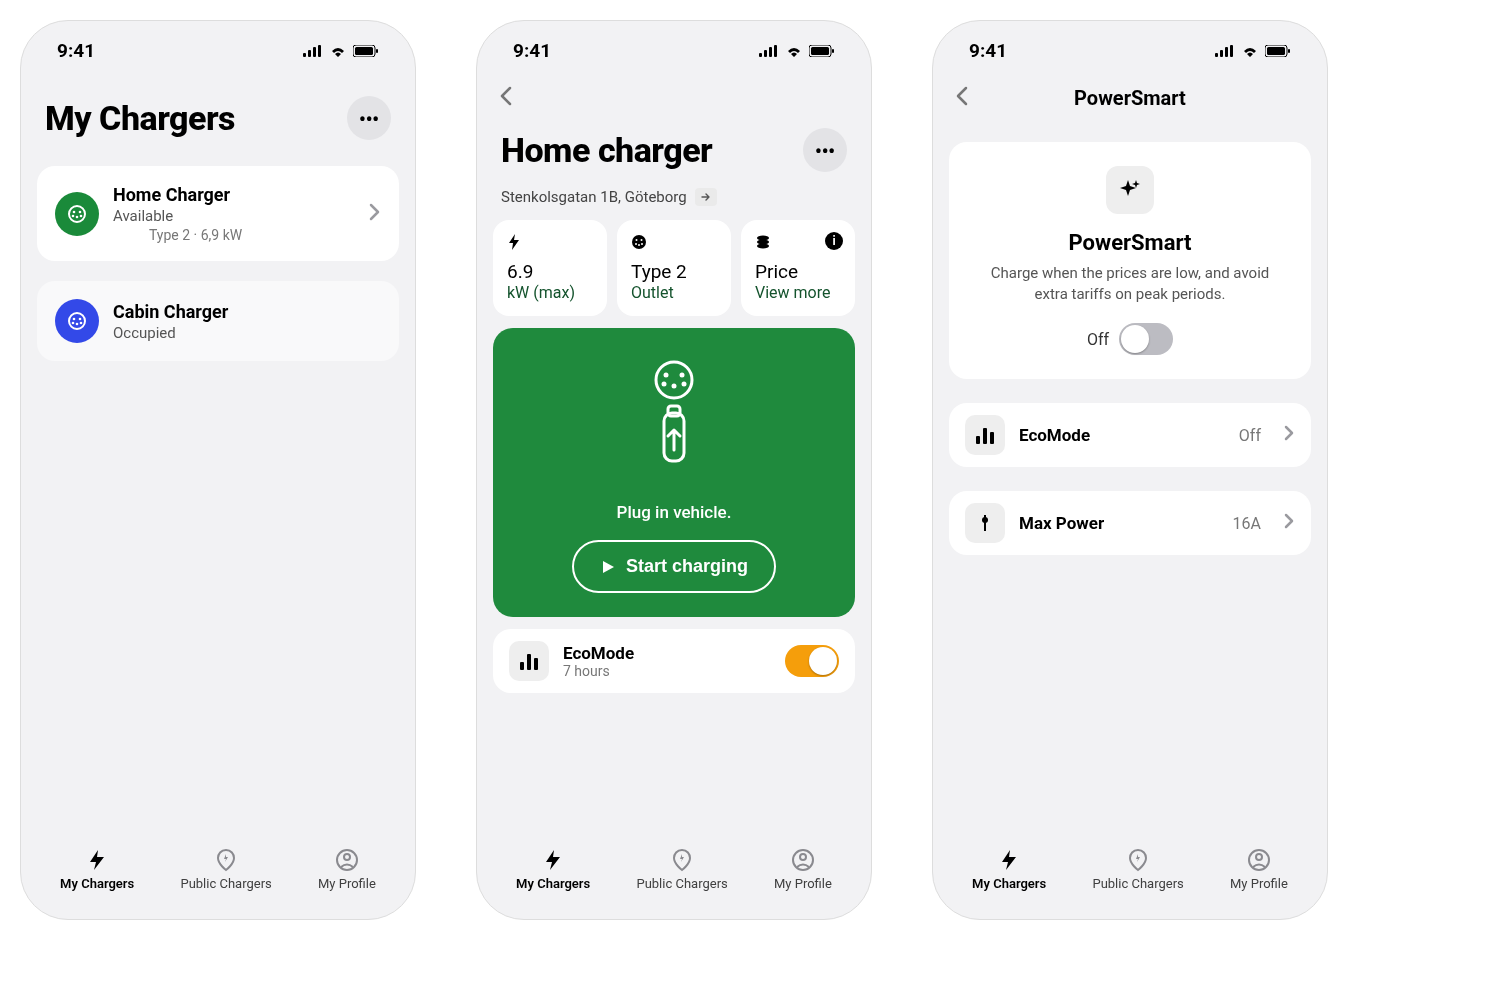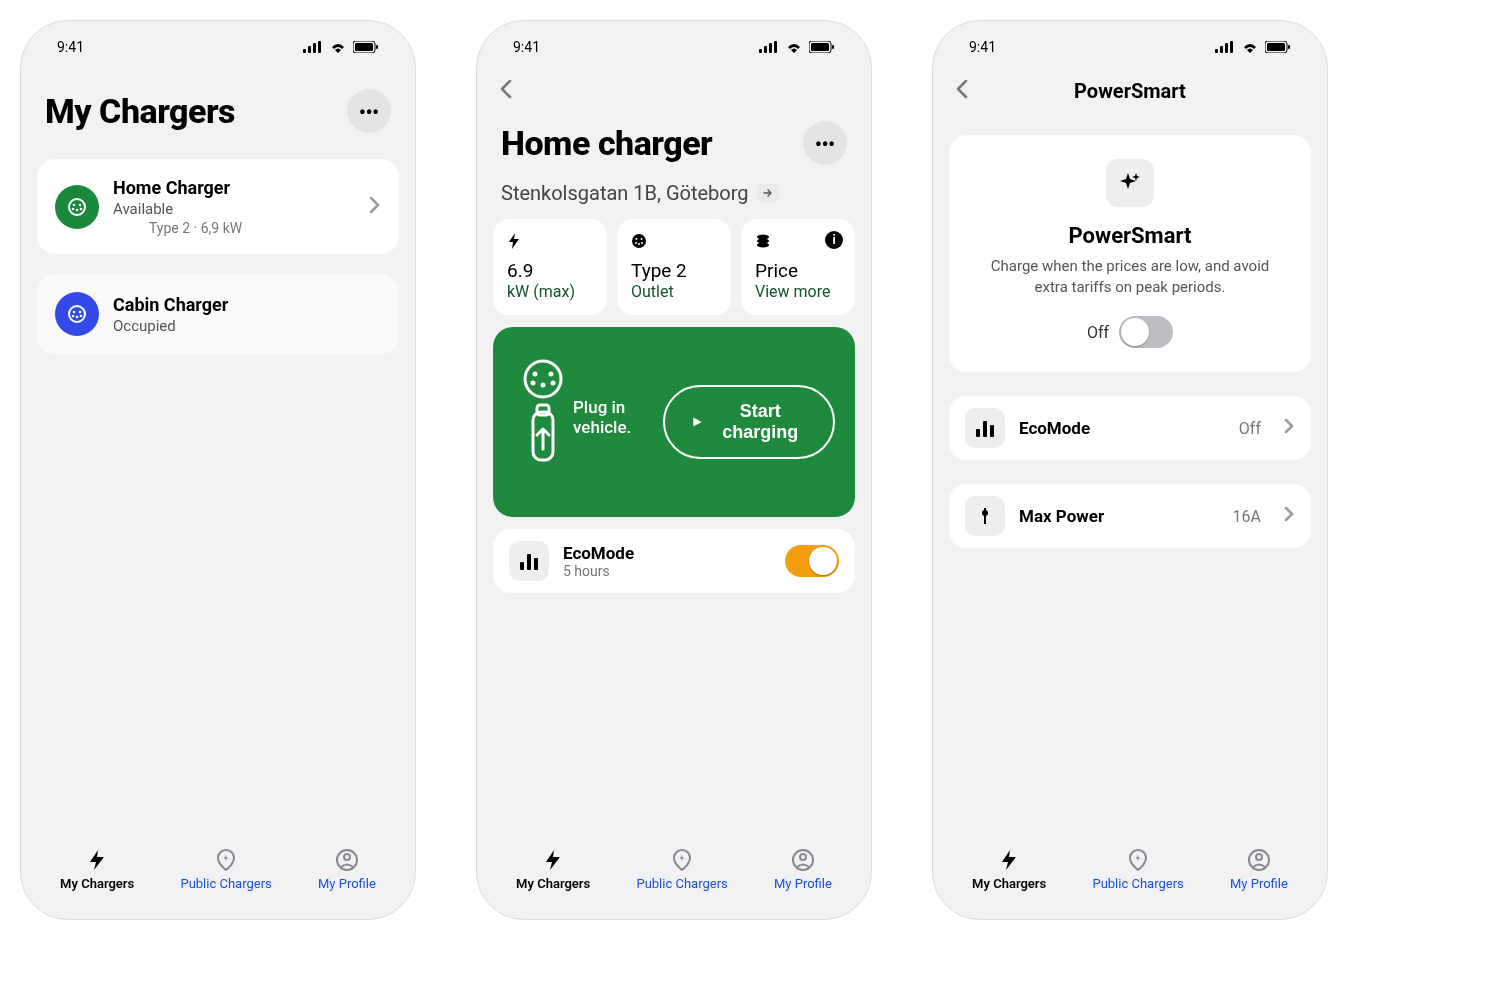--- a/index.html
+++ b/index.html
@@ -21,22 +21,22 @@
     display: flex;
     flex-direction: column;
     position: relative;
     overflow: hidden;
   }
   .status-bar {
     display: flex;
     justify-content: space-between;
     align-items: center;
     padding: 8px 20px 4px 20px;
-    font-weight: 400;
-    font-size: 14px;
+    font-weight: 700;
+    font-size: 19px;
   }
   .status-icons { display:flex; gap:6px; align-items:center; }
   .screen-title-row {
     display:flex;
     align-items:center;
     justify-content:space-between;
     padding: 30px 8px 16px 8px;
   }
   .screen-title { font-size: 34px; font-weight: 800; letter-spacing: -0.5px; }
   .more-button {
@@ -62,41 +62,41 @@
     flex-shrink:0;
   }
   .circle-green { background:#1a8a3a; }
   .circle-blue { background:#3349e8; }
   .list-card .text { flex:1; }
   .list-card .title { font-size:18px; font-weight:700; }
   .list-card .sub { font-size:15px; color:#555; margin-top:2px; }
   .list-card .meta { font-size:14px; color:#777; margin-top:2px;margin-left:36px; }
   .chevron { color:#888; }
 
-  .address-row { display:flex; align-items:center; gap:8px; color:#444; font-size:20px; padding:0 8px 14px 8px; }
+  .address-row { display:flex; align-items:center; gap:8px; color:#444; font-size:15px; padding:0 8px 14px 8px; }
   .share-pill {
     width:22px; height:18px; border-radius:4px; background:#eaeaea; display:inline-flex; align-items:center; justify-content:center; font-size:11px;
   }
 
   .stat-row { display:flex; gap:10px; }
   .stat {
     flex:1; background:#fff; border-radius:16px; padding:14px;
     position:relative;
   }
   .stat .ic { font-size:16px; margin-bottom:6px; }
   .stat .val { font-size:19px; font-weight:400; }
   .stat .lbl { font-size:16px; color:#14532d; }
   .info-badge {
     position:absolute; top:12px; right:12px; width:18px; height:18px; border-radius:50%;
     background:#000; color:#fff; font-size:12px; font-weight:700; display:flex; align-items:center; justify-content:center;
   }
 
   .charge-panel {
     background:#1f8a3d; border-radius:20px; margin-top:12px;
-    color:#fff; display:flex; align-items:center;
+    color:#fff; display:flex; flex-direction:column; align-items:center;
     padding:24px 20px 24px 20px;
   }
   .charge-panel .plug-illus { margin:6px 0 12px 0; }
   .charge-status { font-size:17px; font-weight:500; margin:8px 0 18px 0; }
   .start-btn {
     border:2px solid #fff; color:#fff; border-radius:999px;
     padding:14px 26px; font-size:18px; font-weight:700; display:flex; align-items:center; gap:10px;
     background:transparent;
   }
 
@@ -137,21 +137,21 @@
   .hero-state { font-size:16px; color:#333; }
 
   .setting-value { color:#777; font-size:16px; }
 
   .tabbar {
     margin-top:auto;
     display:flex; justify-content:space-around; padding:10px 0 12px 0;
   }
   .tab {
     display:flex; flex-direction:column; align-items:center; gap:4px;
-    color:#1d4ed8; font-size:13px;
+    color:#404040; font-size:13px;
   }
   .tab.active { color:#000; font-weight:600; }
   .tab svg { display:block; }
 
   .content { flex:1; overflow:hidden; display:flex; flex-direction:column; }
 </style>
 </head>
 <body>
 
 <div class="phone">
@@ -363,21 +363,21 @@
     <div class="setting-row">
       <div class="setting-icon">
         <svg width="20" height="18" viewBox="0 0 20 18">
             <rect x="1" y="10" width="4" height="8" rx="1" fill="#000"></rect>
             <rect x="8" y="2" width="4" height="16" rx="1" fill="#000"></rect>
             <rect x="15" y="6" width="4" height="12" rx="1" fill="#000"></rect>
           </svg>
       </div>
       <div class="setting-text">
         <div class="setting-title">EcoMode</div>
-        <div class="setting-sub">5 hours</div>
+        <div class="setting-sub">7 hours</div>
       </div>
       <div class="toggle on">
           <div class="knob"></div>
         </div>
     </div>
   </div>
 
   <div class="tabbar">
     <div class="tab active">
       <svg width="24" height="24" viewBox="0 0 24 24">

